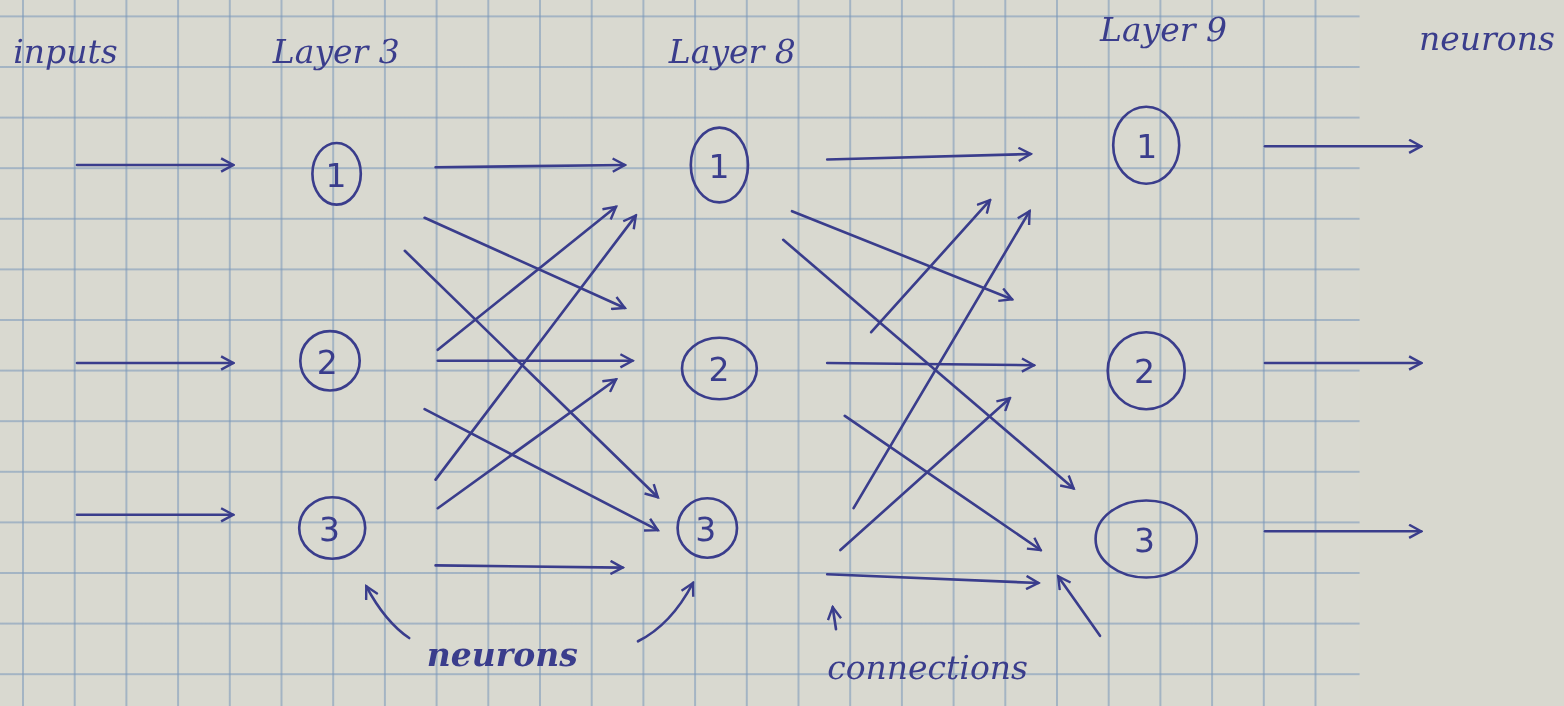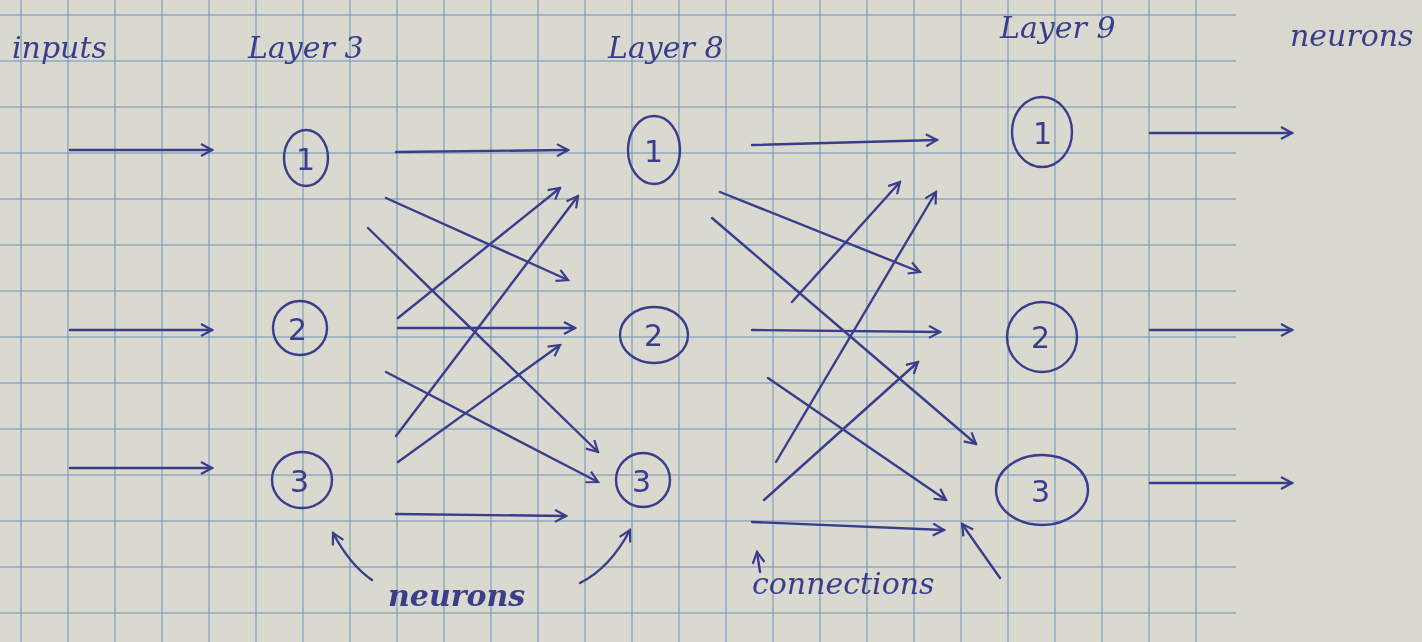--- a/index.html
+++ b/index.html
@@ -101,14 +101,14 @@
       <text x="644" y="162">1</text>
       <text x="644" y="346">2</text>
       <text x="632" y="492">3</text>
       <text x="1033" y="144">1</text>
       <text x="1031" y="348">2</text>
       <text x="1031" y="502">3</text>
     </g>
   </svg>
 
   <span class="label" style="left:388px;top:578px;font-weight:bold;">neurons</span>
-  <span class="label" style="left:752px;top:566px;">connections</span>
+  <span class="label" style="left:752px;top:590px;">connections</span>
 </div>
 
 </body></html>

